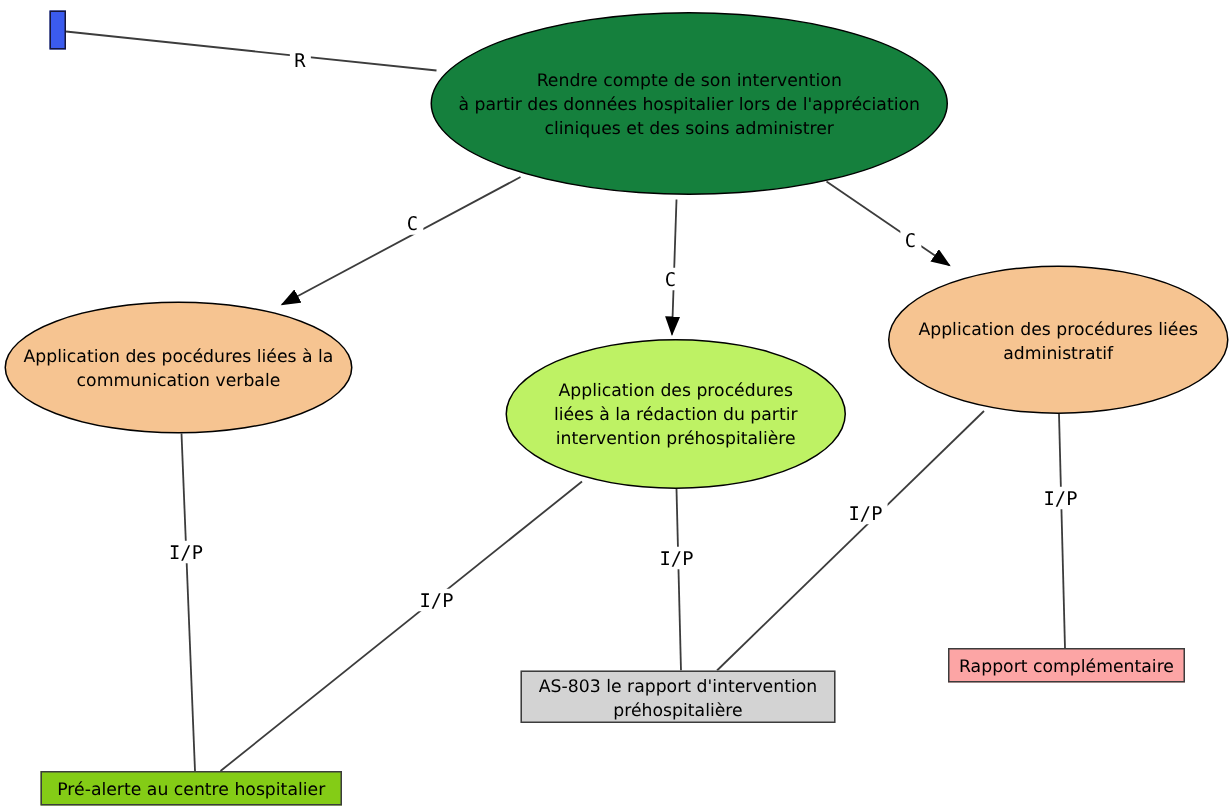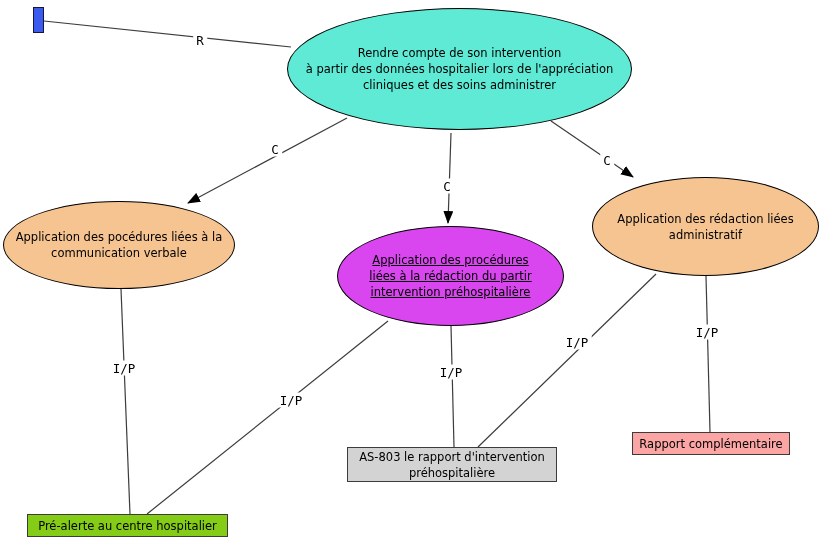--- a/index.html
+++ b/index.html
@@ -100,46 +100,46 @@
   <div class="edge-label" id="label-r">R</div>
   <div class="edge-label" id="label-c-left">C</div>
   <div class="edge-label" id="label-c-mid">C</div>
   <div class="edge-label" id="label-c-right">C</div>
   <div class="edge-label" id="label-ip-left">I/P</div>
   <div class="edge-label" id="label-ip-dgl">I/P</div>
   <div class="edge-label" id="label-ip-mid">I/P</div>
   <div class="edge-label" id="label-ip-dgr">I/P</div>
   <div class="edge-label" id="label-ip-right">I/P</div>
 
-  <div class="node ellipse" id="node-root" style="background: #5eead4;">
+  <div class="node ellipse" id="node-root" style="background: #15803d;">
     <div>
       <span class="line">Rendre compte de son intervention</span>
       <span class="line">à partir des données hospitalier lors de l'appréciation</span>
       <span class="line">cliniques et des soins administrer</span>
     </div>
   </div>
 
   <div class="node ellipse" id="node-comm" style="background: rgb(246, 196, 145);">
     <div>
       <span class="line">Application des pocédures liées à la</span>
       <span class="line">communication verbale</span>
     </div>
   </div>
 
-  <div class="node ellipse" id="node-rapport-int" style="background: #d946ef; text-decoration: underline;">
+  <div class="node ellipse" id="node-rapport-int" style="background: #bef264;">
     <div>
       <span class="line">Application des procédures</span>
       <span class="line">liées à la rédaction du partir</span>
       <span class="line">intervention préhospitalière</span>
     </div>
   </div>
 
   <div class="node ellipse" id="node-rapport-adm" style="background: rgb(246, 196, 145);">
     <div>
-      <span class="line">Application des rédaction liées</span>
+      <span class="line">Application des procédures liées</span>
       <span class="line">administratif</span>
     </div>
   </div>
 
   <div class="node rectbox" id="node-prealerte" style="background: #84cc16;">
     <div>
       <span class="line">Pré-alerte au centre hospitalier</span>
     </div>
   </div>
 

